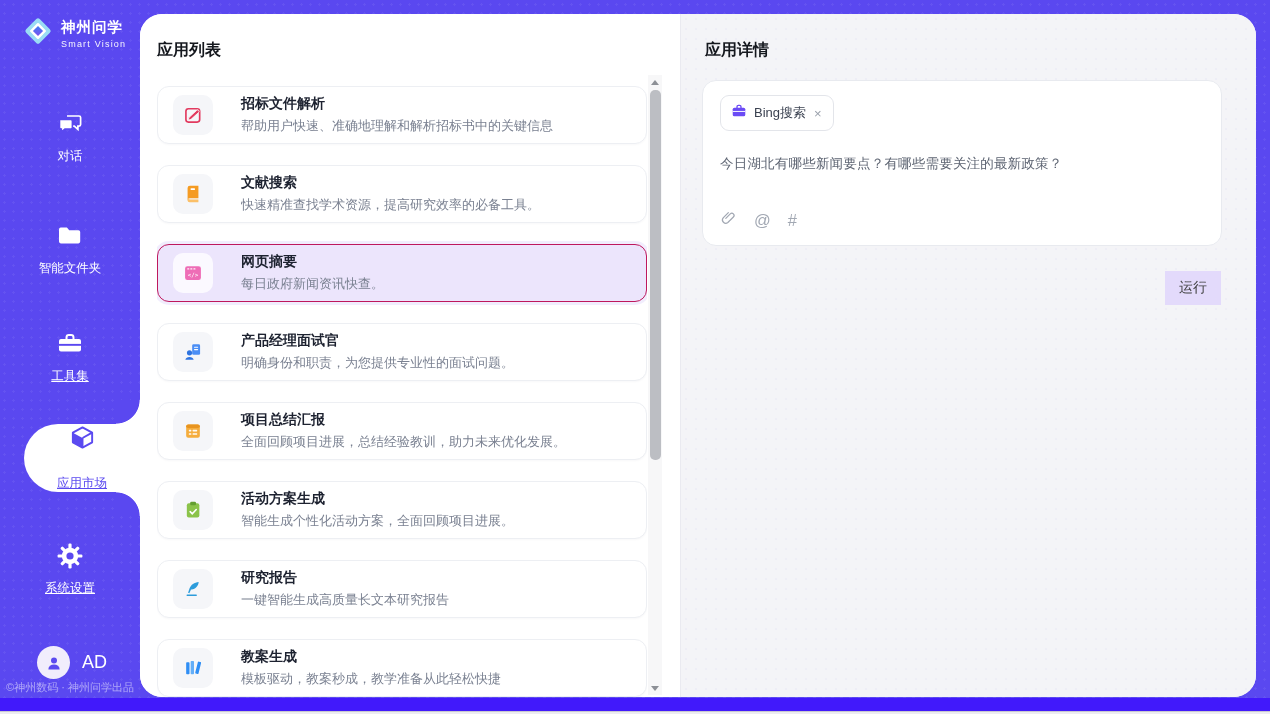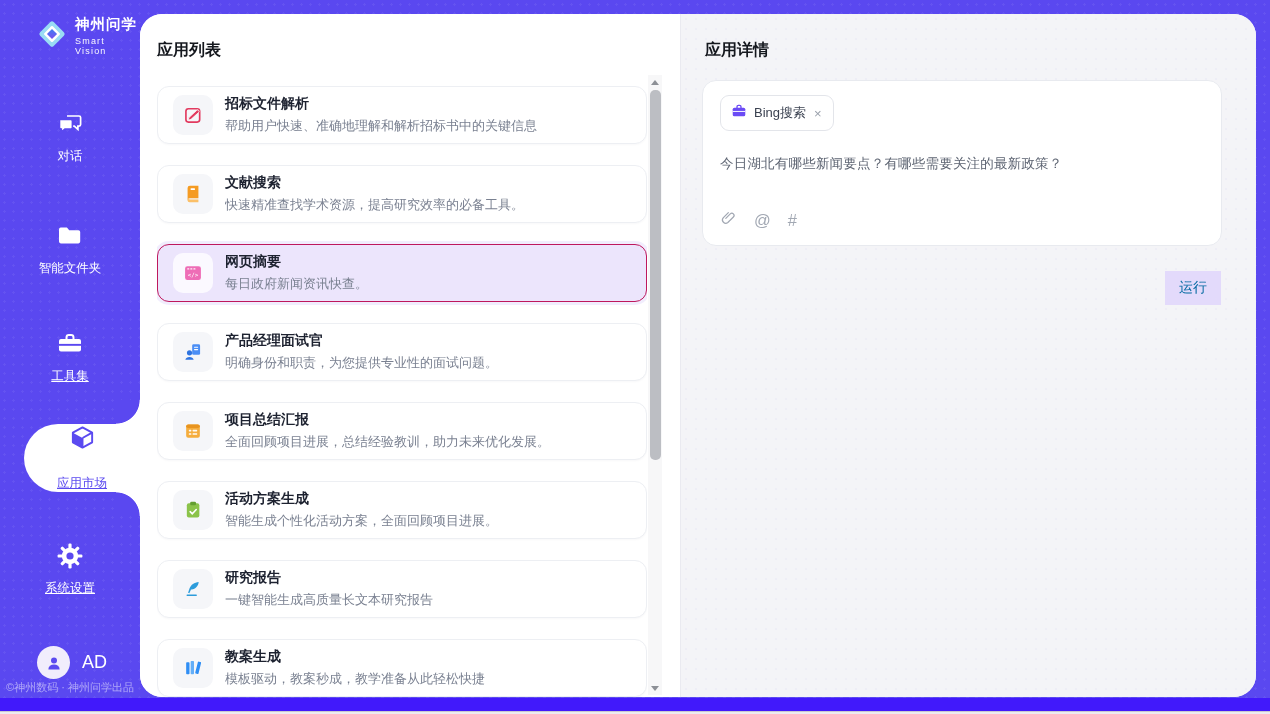--- a/index.html
+++ b/index.html
@@ -8,21 +8,21 @@
   .stage { position:relative; width:1270px; height:714px; overflow:hidden; background:#fff; }
 
   
   .frame { position:absolute; left:0; top:0; width:1270px; height:711px; background:#5a48f0;
            background-image:radial-gradient(rgba(255,255,255,.06) 1px, transparent 1.4px); background-size:9px 9px; }
   .bottom-strip { position:absolute; left:0; top:698px; width:1270px; height:13px; background:#4119fb; }
   .bottom-edge { position:absolute; left:0; top:711px; width:1270px; height:3px; background:#ececf1; border-top:1px solid #c9c9cf; }
 
   
   .sidebar { position:absolute; left:0; top:0; width:140px; height:698px; color:#fff; }
-  .logo { position:absolute; left:36px; top:15px; display:flex; align-items:center; gap:7px; }
+  .logo { position:absolute; left:22px; top:15px; display:flex; align-items:center; gap:7px; }
   .logo-text .bn { font-size:14.5px; font-weight:bold; letter-spacing:1px; }
   .logo-text .bs { font-size:9px; letter-spacing:1.2px; margin-top:2px; opacity:.95; }
   .nav-item { position:absolute; left:0; width:140px; display:flex; flex-direction:column; align-items:center; gap:7px;
               cursor:pointer; font-size:12.5px; }
   .nav-item .lbl { color:#fff; }
   .nav-item.u .lbl { text-decoration:underline; }
   .ni-1 { top:110px; } .ni-2 { top:222px; } .ni-3 { top:330px; } .ni-5 { top:542px; }
   .nav-item.active { top:424px; left:24px; width:116px; height:68px; background:#fff; border-radius:34px 0 0 34px;
                      justify-content:space-between; gap:4px; }
   .nav-item.active .lbl { color:#5b4af0; }
@@ -40,21 +40,21 @@
 
   
   .list-panel { position:relative; width:541px; background:#fff; border-right:1px solid #eaeaf0; }
   .panel-title { position:absolute; top:26px; left:17px; font-size:16px; font-weight:bold; color:#15181e; }
   .cards { position:absolute; top:72px; left:17px; width:490px; bottom:0; display:flex; flex-direction:column; gap:21px; overflow:hidden; }
   .card { flex:0 0 58px; display:flex; align-items:center; gap:12px; padding:0 15px; background:#fff;
           border:1px solid #edeff3; border-radius:12px; cursor:pointer; box-shadow:0 1px 2px rgba(30,30,60,.03); }
   .card.selected { background:#ece5fc; border:1px solid #be185d; box-shadow:0 0 0 3px rgba(122,74,232,.10); }
   .icon-box { width:40px; height:40px; border-radius:10px; background:#f5f6f9; display:flex; align-items:center; justify-content:center; flex:0 0 40px; }
   .card.selected .icon-box { background:#fbf9ff; }
-  .card-txt { display:flex; flex-direction:column; gap:4px; min-width:0; }
+  .card-txt { display:flex; flex-direction:column; gap:4px; min-width:0;margin-left:16px; }
   .card-name { font-size:14px; font-weight:bold; color:#1d2230; }
   .card-desc { font-size:13px; color:#7a8191; white-space:nowrap; overflow:hidden; }
 
   
   .scrollbar { position:absolute; top:61px; right:18px; width:14px; height:620px; background:#f7f7f8; }
   .sb-arrow { position:absolute; left:0; width:14px; height:14px; display:flex; align-items:center; justify-content:center; cursor:pointer; }
   .sb-up { top:0; } .sb-down { bottom:0; }
   .tri-up { width:0; height:0; border-left:4px solid transparent; border-right:4px solid transparent; border-bottom:5px solid #8d9096; }
   .tri-down { width:0; height:0; border-left:4px solid transparent; border-right:4px solid transparent; border-top:5px solid #8d9096; }
   .sb-thumb { position:absolute; left:1.5px; top:15px; width:11px; height:370px; background:#bcbec3; border-radius:5px; cursor:grab; }
@@ -64,21 +64,21 @@
                   background-image:radial-gradient(rgba(90,72,240,.035) 1px, transparent 1.4px); background-size:10px 10px; }
   .composer { position:absolute; top:66px; left:21px; right:34px; height:166px; background:#fff; border:1px solid #e8eaef;
               border-radius:14px; padding:14px 17px; cursor:text; }
   .tag { display:inline-flex; align-items:center; gap:7px; border:1px solid #e3e5ea; border-radius:9px; padding:7px 10px;
          background:#fff; cursor:pointer; }
   .tag-label { font-size:13px; color:#3a4150; }
   .tag-close { font-size:13px; color:#9aa0ab; cursor:pointer; padding:0 1px; }
   .query { margin-top:24px; font-size:13.5px; color:#5d6472; letter-spacing:.2px; }
   .composer-tools { position:absolute; left:17px; bottom:14px; display:flex; align-items:center; gap:17px; color:#a2a8b3; }
   .glyph-btn { font-size:16.5px; color:#a2a8b3; cursor:pointer; line-height:1; }
-  .run-btn { position:absolute; top:257px; right:35px; background:#e3dafb; color:#0369a1; font-size:14px;
+  .run-btn { position:absolute; top:257px; right:35px; background:#e3dafb; color:#404040; font-size:14px;
              padding:8px 14px; border:none; border-radius:0; cursor:pointer; }
 </style>
 </head>
 <body>
 
 <div class="stage">
   <div class="frame"></div>
 
   <aside class="sidebar">
     <div class="logo">

